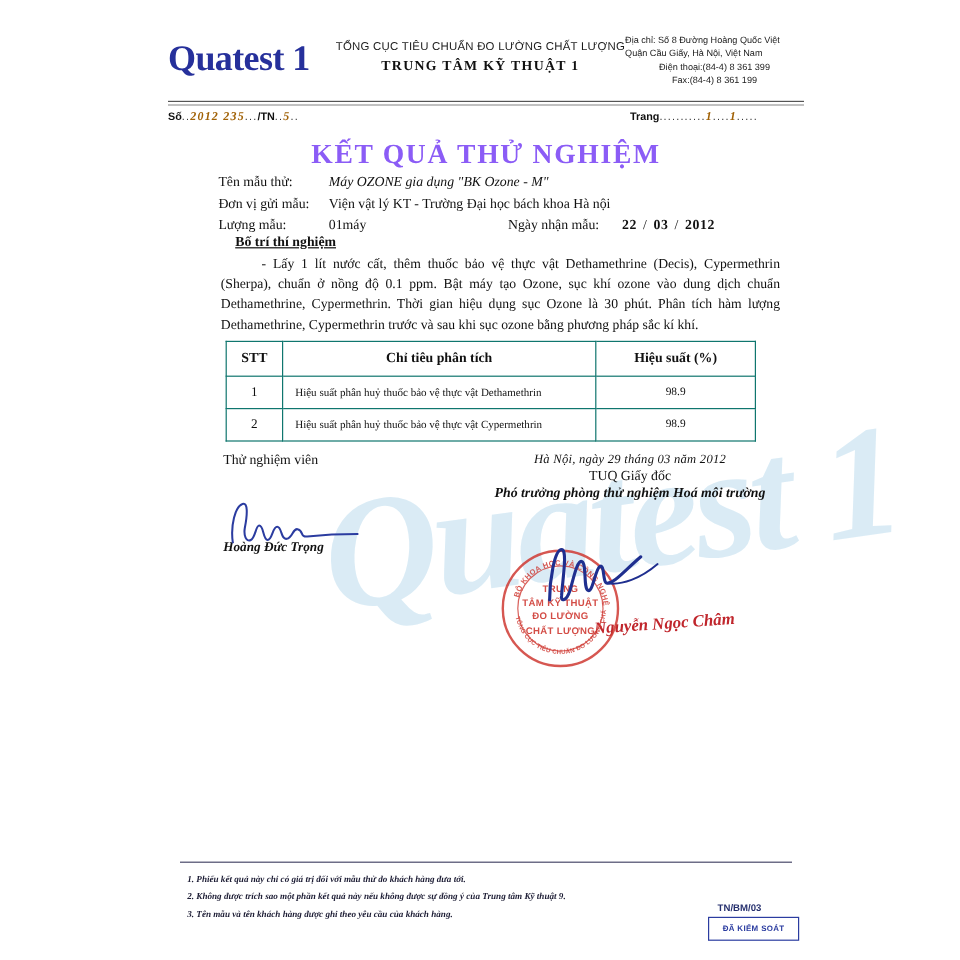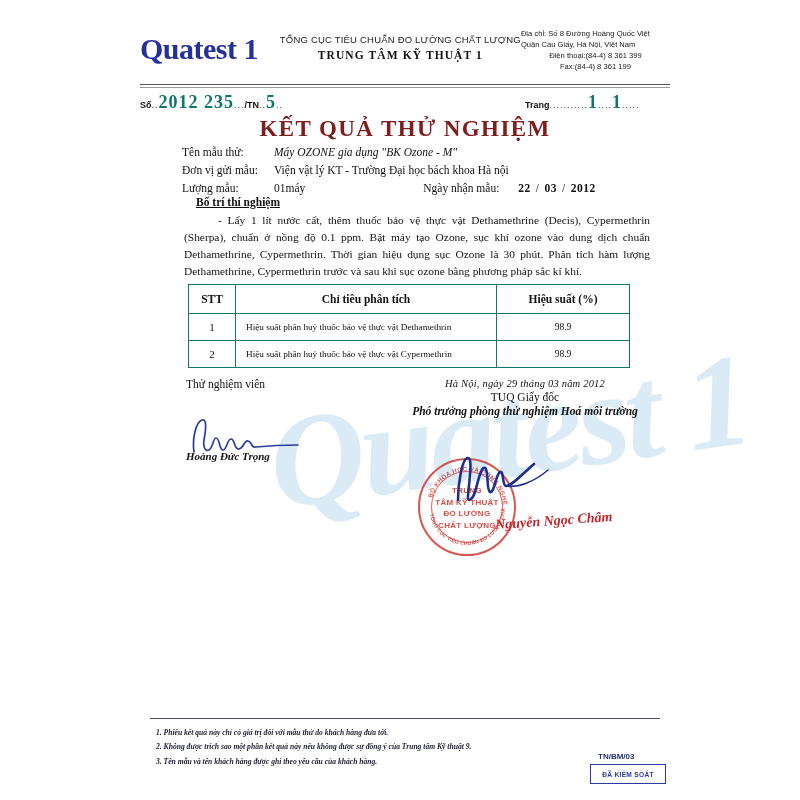--- a/index.html
+++ b/index.html
@@ -114,44 +114,45 @@
     height: 20px;
     font-family: "Liberation Sans", sans-serif;
     font-size: 9px;
     font-weight: bold;
     color: #111;
   }
   .refline .so { position: absolute; left: 0; top: 4px; }
   .refline .trang { position: absolute; left: 385px; top: 4px; }
   .hw {
     font-family: "Liberation Serif", serif;
-    font-weight: bold;
-    font-size: 18px;
-    color: #0f766e;
+    font-style: italic;
+    font-weight: bold;
+    font-size: 10px;
+    color: #a16207;
     letter-spacing: 1px;
   }
   .dots {
     font-family: "Liberation Sans", sans-serif;
     font-weight: normal;
     letter-spacing: 1px;
     color: #333;
   }
 
   
   .doc-title {
     position: absolute;
     left: 140px;
     top: 116px;
     width: 530px;
     text-align: center;
     font-family: "Liberation Serif", serif;
     font-weight: bold;
     font-size: 23px;
     letter-spacing: 1.4px;
-    color: #7f1d1d;
+    color: #8b5cf6;
   }
 
   
   .fields {
     position: absolute;
     left: 182px;
     top: 146px;
     width: 480px;
     font-size: 11.5px;
   }

